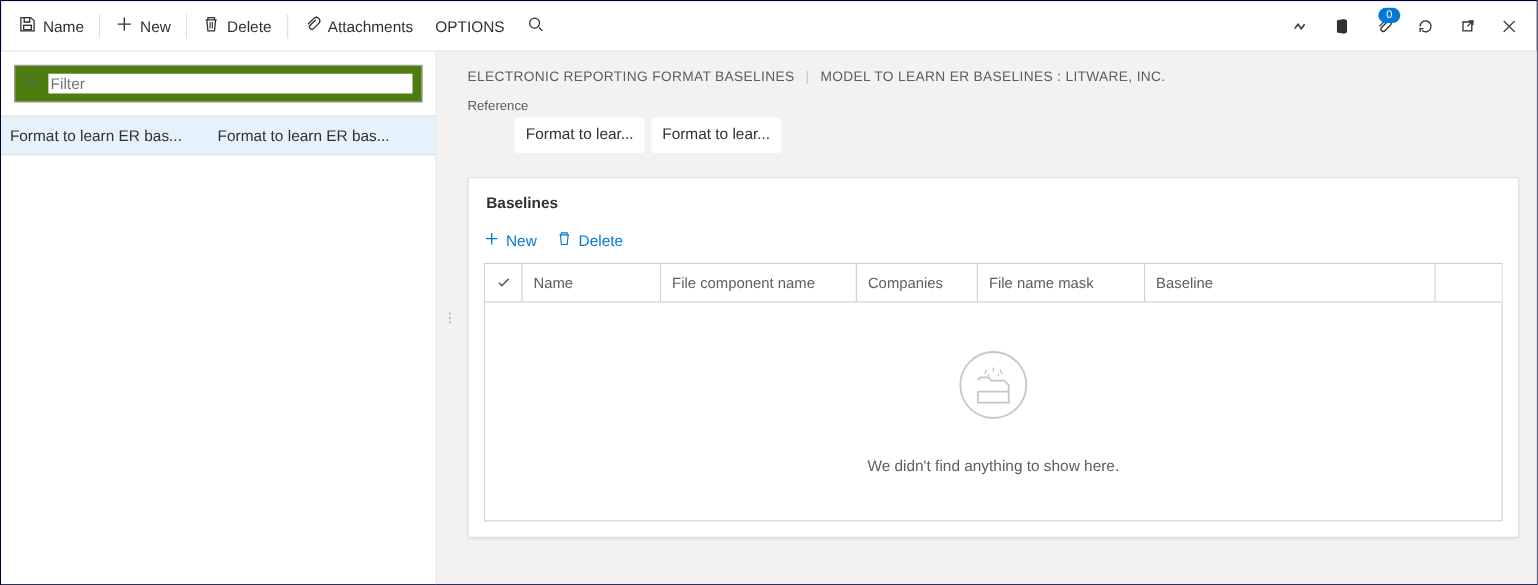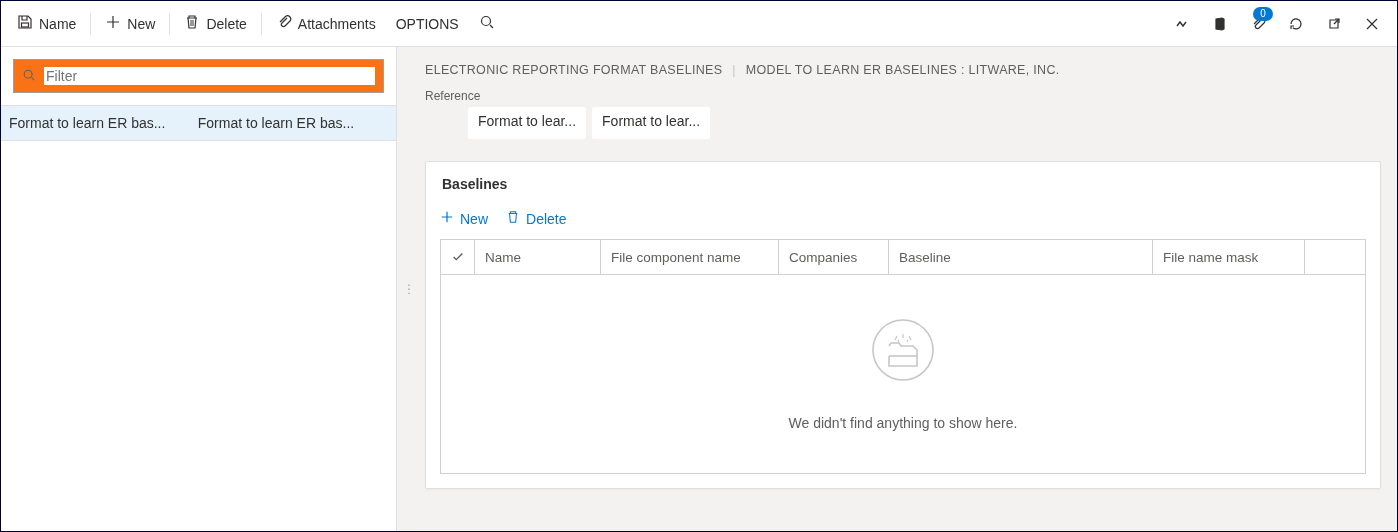--- a/index.html
+++ b/index.html
@@ -91,21 +91,21 @@
     padding: 12px;
   }
   .filter {
     display: flex;
     align-items: center;
     border: 1px solid #a19f9d;
     height: 32px;
     padding: 0 8px;
     gap: 8px;
     color: #605e5c;
-    background: #f97316;
+    background: #4d7c0f;
   }
   .filter input {
     border: none;
     outline: none;
     font-size: 14px;
     flex: 1;
   }
   .filter svg { width: 14px; height: 14px; }
 
   .list-row {
@@ -392,22 +392,22 @@
         <div class="grid">
           <div class="grid-head">
             <div class="gh check">
               <svg viewBox="0 0 16 16" width="14" height="14">
                   <path d="M3 8l3 3 7-7" stroke="#605e5c" stroke-width="1.6" fill="none"></path>
                 </svg>
             </div>
             <div class="gh name">Name</div>
             <div class="gh comp">File component name</div>
             <div class="gh co">Companies</div>
+            <div class="gh mask">File name mask</div>
             <div class="gh base">Baseline</div>
-            <div class="gh mask">File name mask</div>
             <div class="gh last"></div>
           </div>
           <div class="grid-body">
             <div class="empty-icon">
               <svg viewBox="0 0 64 64" fill="none" stroke="#c8c6c4" stroke-width="1.6">
                 <circle cx="32" cy="32" r="30"></circle>
                 <path d="M18 38v10h28V32l-4-4H30l-2-3h-8l-2 3"></path>
                 <path d="M18 38h28"></path>
                 <path d="M24 22l2-4M32 20l0-4M40 22l-2-4M28 24l-1-2M36 24l1-2" stroke-width="1.2"></path>
               </svg>

